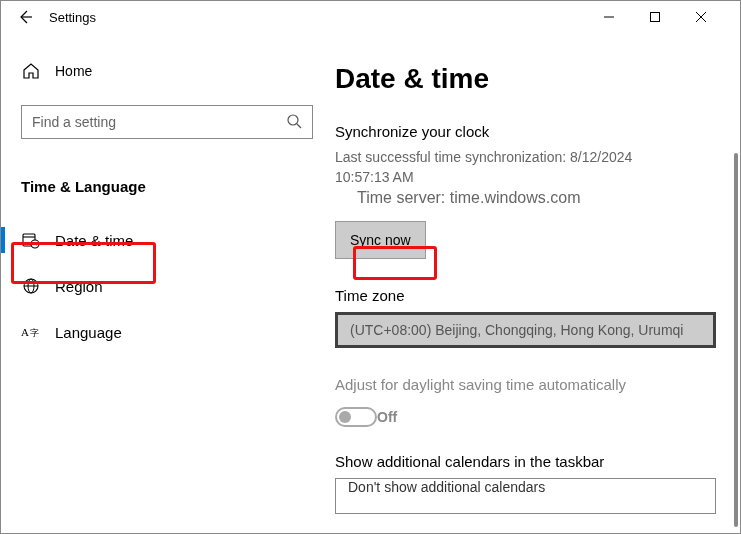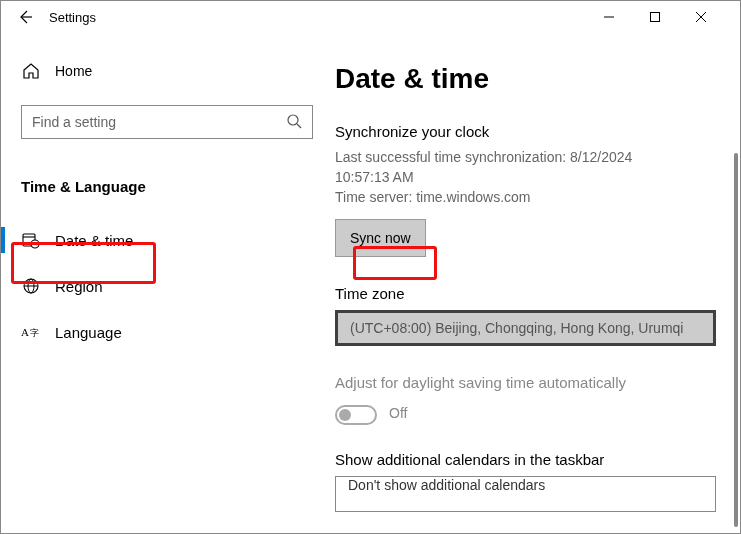--- a/index.html
+++ b/index.html
@@ -25,26 +25,26 @@
   .nav li .label { font-size: 15px; }
   .nav li.active::before { content: ""; position: absolute; left: 0; top: 10px; bottom: 10px; width: 4px; background: #0078d4; }
   .highlight { position: absolute; border: 3px solid #e11; border-radius: 3px; pointer-events: none; }
   .hl-nav { left: 10px; top: 241px; width: 145px; height: 42px; }
   .hl-sync { left: 352px; top: 245px; width: 84px; height: 34px; }
   .main { flex: 1; padding: 30px 0 0 0; overflow: hidden; position: relative; }
   .main-inner { padding: 0 24px 0 4px; height: 100%; overflow: hidden; }
   h1 { font-size: 28px; font-weight: 600; margin-bottom: 28px; }
   .section-title { font-size: 15px; color: #000; margin-bottom: 8px; }
   .subtext { color: #666; font-size: 14px; line-height: 1.4; }
-  .servertext { color: #666; font-size: 14px; margin-top: 2px; margin-bottom: 14px; }
+  .servertext { color: #666; font-size: 16px; margin-top: 2px; margin-bottom: 14px; margin-left: 22px; }
   .btn { border: 1px solid #999; background: #ccc; padding: 10px 14px; font-family: inherit; font-size: 14px; cursor: pointer; }
   .spacer28 { height: 28px; }
   .dropdown { height: 36px; background: #ccc; border: 3px solid #404040; display: flex; align-items: center; padding: 0 12px; color: #555; font-size: 14px; width: 100%; }
   .disabled-label { color: #888; font-size: 15px; margin-bottom: 14px; }
-  .toggle-row { display: flex; align-items: flex-start; gap: 12px; margin-bottom: 26px; }
+  .toggle-row { display: flex; align-items: center; margin-bottom: 26px; font-weight: bold; }
   .toggle { width: 42px; height: 20px; border-radius: 20px; border: 2px solid #aaa; position: relative; }
   .toggle::after { content: ""; position: absolute; left: 2px; top: 2px; width: 12px; height: 12px; border-radius: 50%; background: #aaa; }
   .toggle-label { color: #888; }
   .select2 { height: 36px; border: 1px solid #888; display: flex; align-items: flex-start; padding: 0 12px; font-size: 14px; color: #333; width: 100%; }
   .scrollbar { position: absolute; right: 2px; top: 120px; bottom: 6px; width: 4px; background: #888; border-radius: 2px; }
 </style>
 </head>
 <body>
 
 <div class="window">

